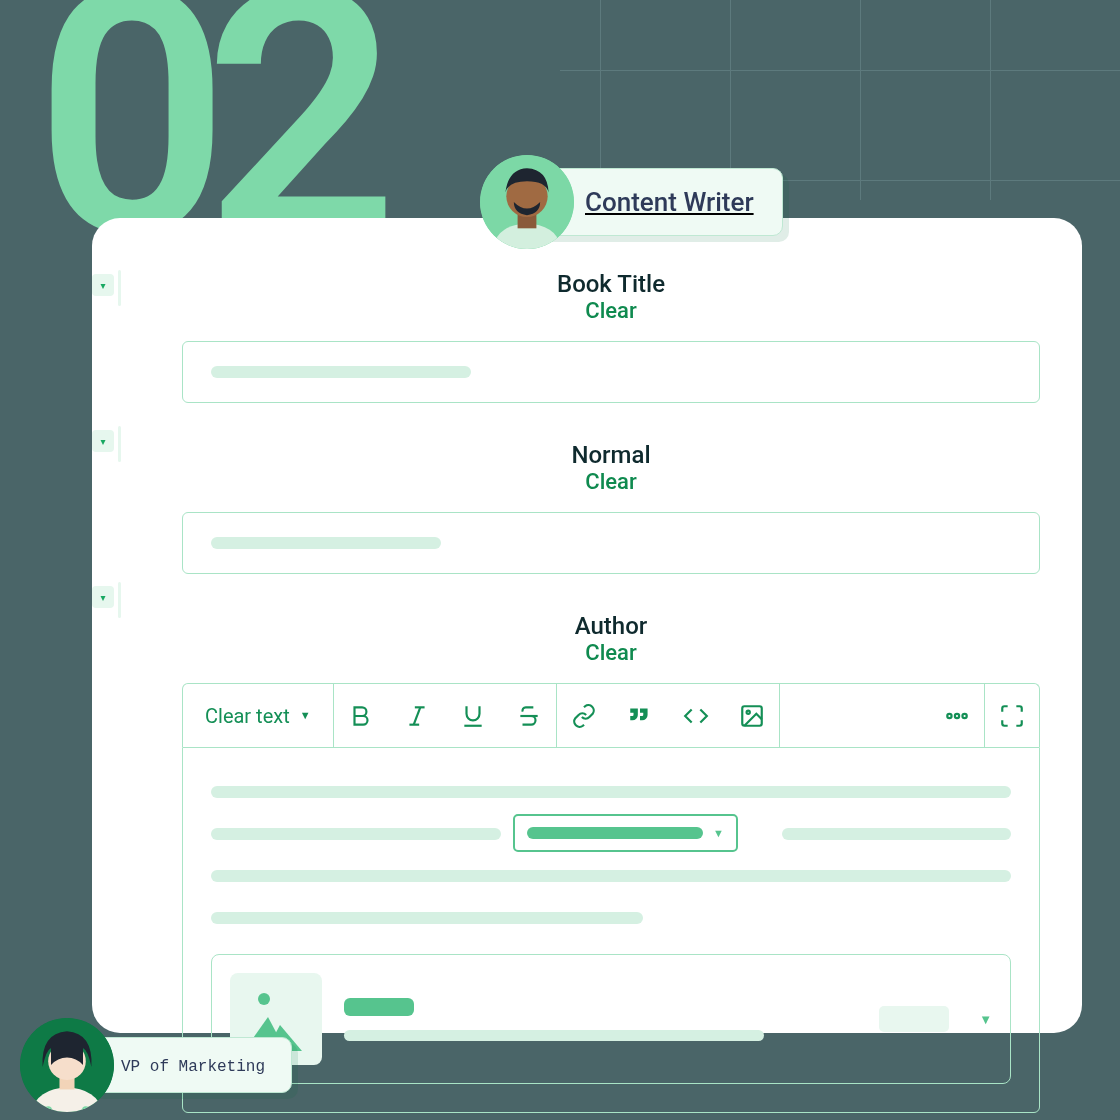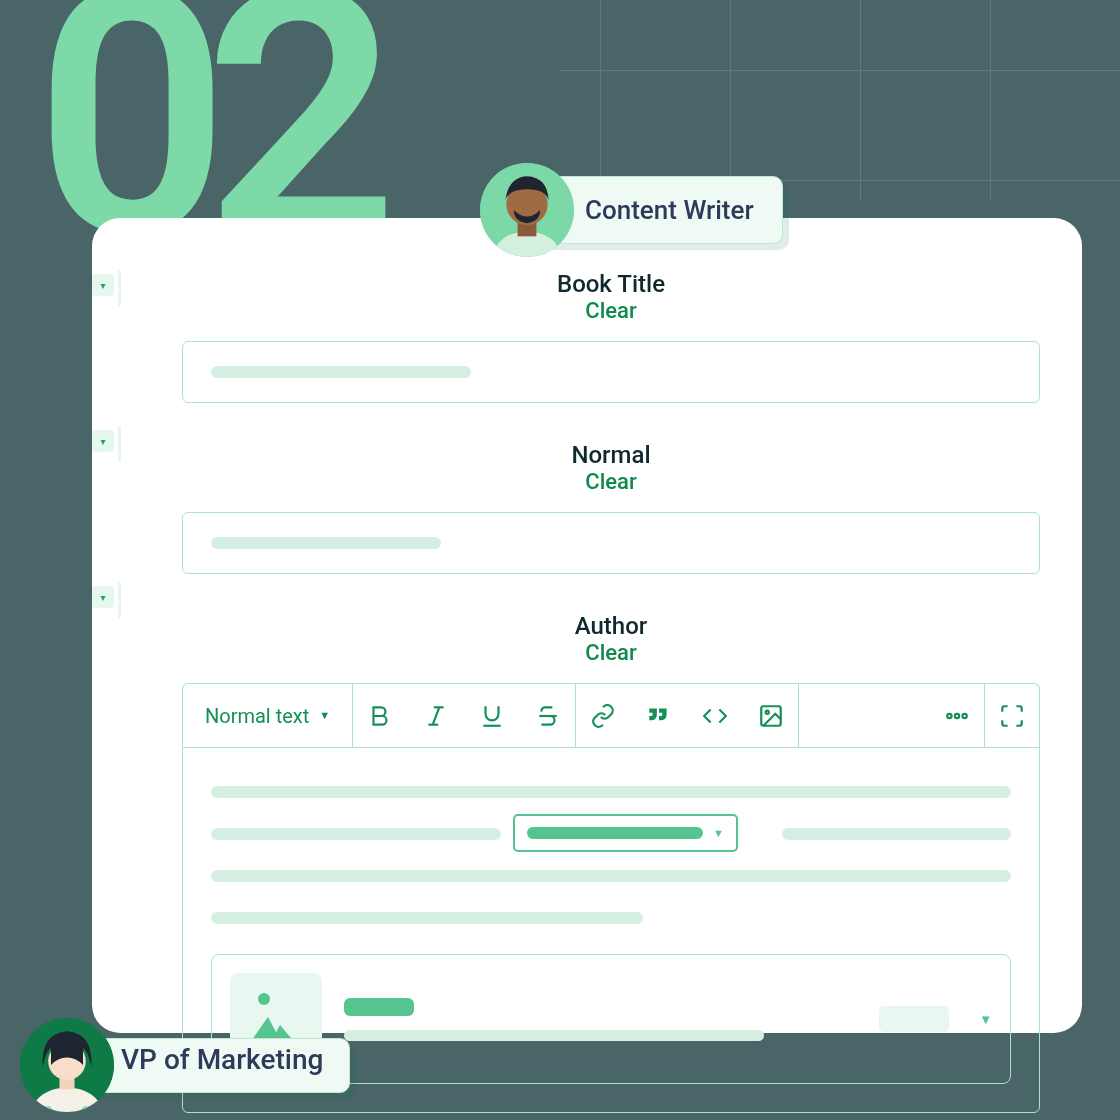--- a/index.html
+++ b/index.html
@@ -234,26 +234,26 @@
     border-radius: 10px;
     padding: 18px 28px 18px 48px;
     margin-left: -38px;
     font-size: 26px;
     color: #2e3a59;
     font-weight: 500;
     box-shadow: 6px 6px 0 rgba(0,103,60,0.12);
     white-space: nowrap;
   }
 
-  .badge-top { top: 163px; left: 480px; }
+  .badge-top { top: 155px; left: 480px; text-decoration: underline; }
   .badge-top .avatar { background: #7cd8a6; }
 
   .badge-bottom { bottom: 8px; left: 20px; }
   .badge-bottom .avatar { background: #0e7a46; width: 94px; height: 94px; }
-  .badge-bottom .label-box { padding: 4px 26px 16px 44px; font-size: 28px; }
+  .badge-bottom .label-box { padding: 20px 26px 16px 44px; font-size: 16px; font-family: Liberation Mono, monospace; }
 
   
   .face { position: absolute; inset: 0; }
 </style>
 </head>
 <body>
 
 <div class="big-number">02</div>
 
 <div class="grid-lines">
@@ -300,21 +300,21 @@
 
     <div class="field" style="margin-bottom:0">
       <div class="field-header">
         <div class="field-label">Author</div>
         <div class="clear-link">Clear</div>
       </div>
 
       <div class="toolbar">
         <div class="tb-group">
           <div class="tb-dropdown">
-            <span>Normal text</span>
+            <span>Clear text</span>
             <span style="font-size:11px">▼</span>
           </div>
         </div>
         <div class="tb-group">
           <div class="tb-btn">
               <svg viewBox="0 0 24 24">
                 <path d="M6 4h7a4 4 0 0 1 0 8H6zM6 12h8a4 4 0 0 1 0 8H6z"></path>
               </svg>
             </div>
           <div class="tb-btn">

